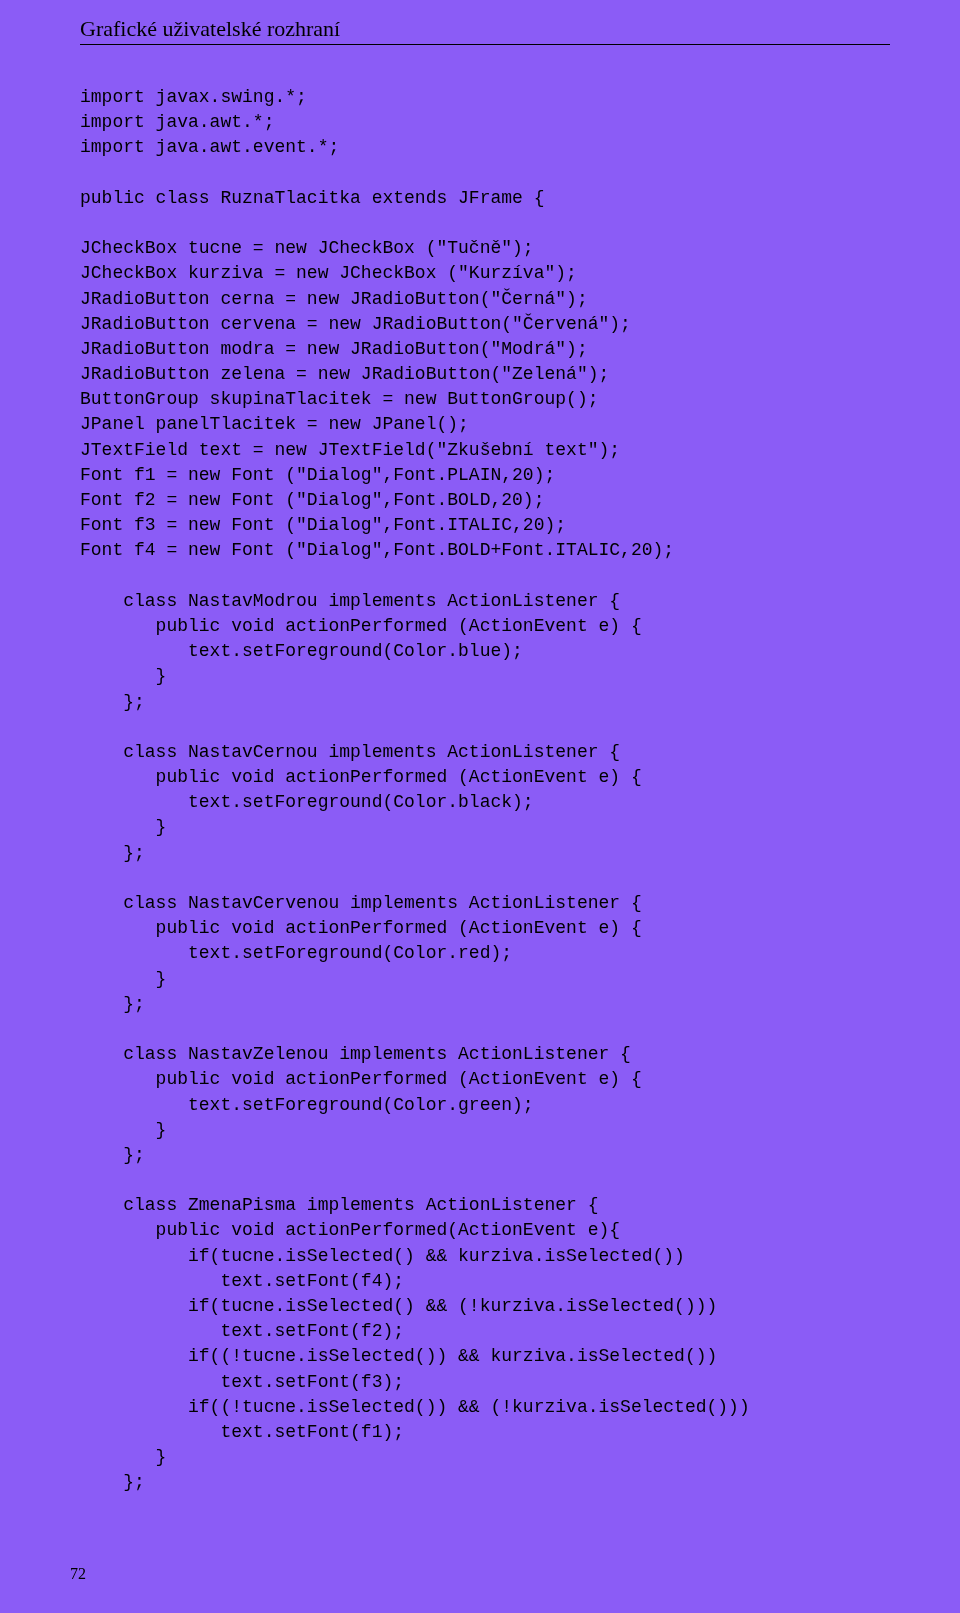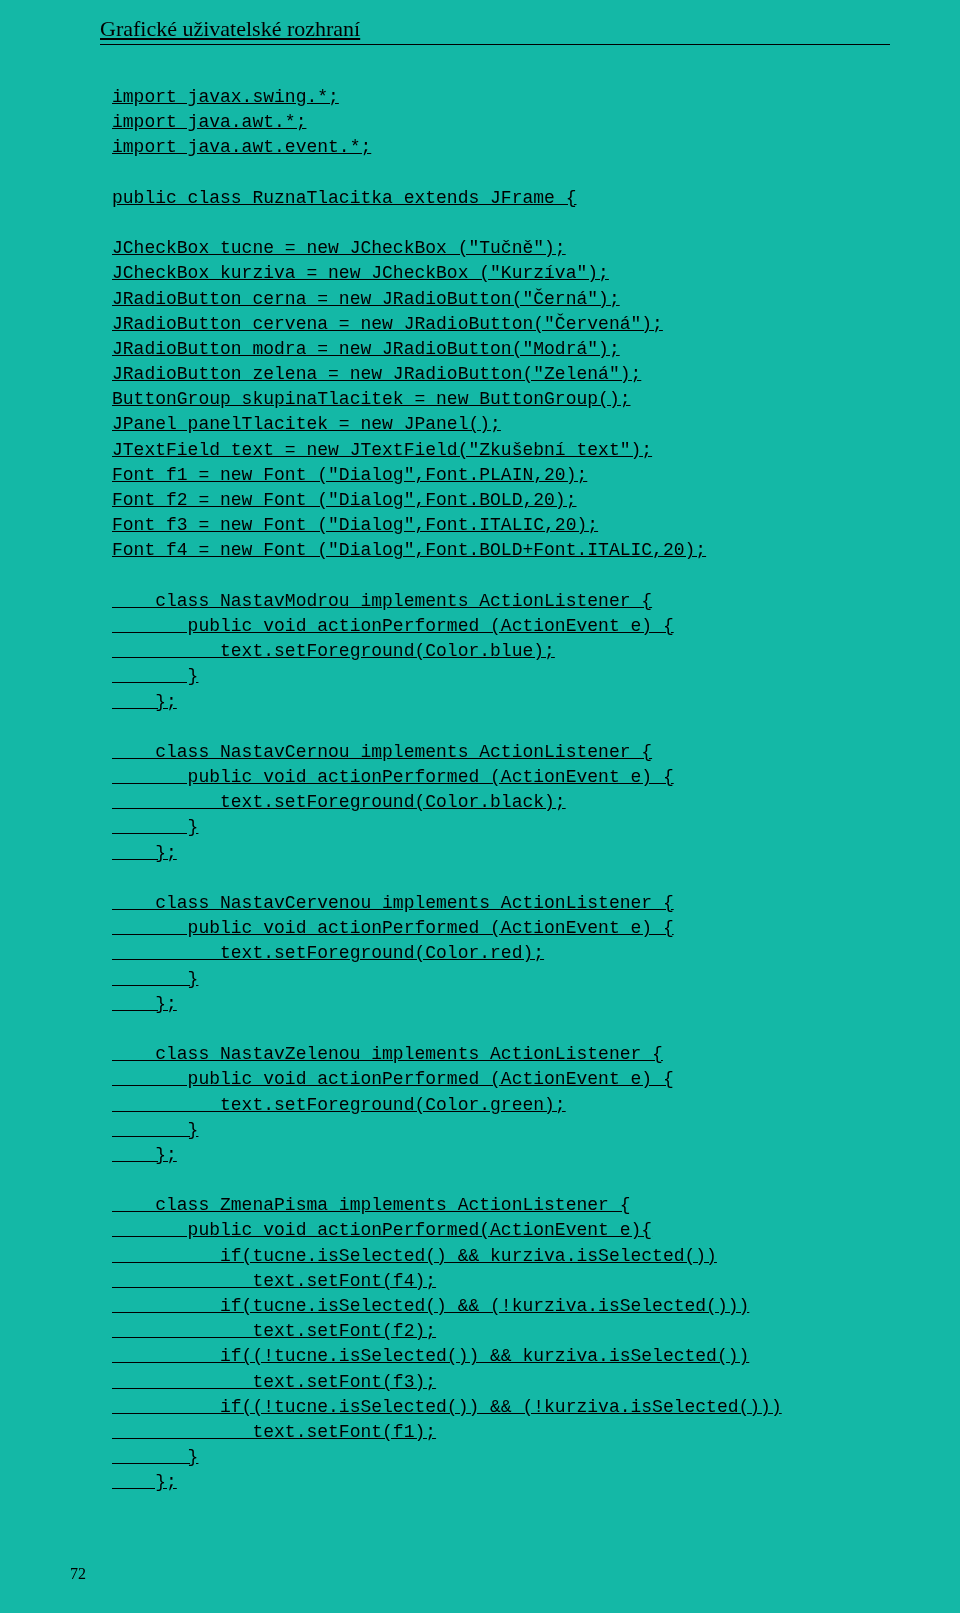--- a/index.html
+++ b/index.html
@@ -4,40 +4,38 @@
 <style>
   html, body {
     margin: 0;
     padding: 0;
     background: #fff;
     width: 960px;
   }
   .page {
     width: 960px;
     min-height: 1613px;
-    background: #14b8a6;
-    padding: 16px 70px 30px 100px;
+    background: #8b5cf6;
+    padding: 16px 70px 30px 80px;
     box-sizing: border-box;
     font-family: "Times New Roman", Times, serif;
     color: #000;
     position: relative;
-    text-decoration: underline;
   }
   .header {
     font-size: 22px;
     border-bottom: 1.5px solid #000;
     padding-bottom: 2px;
     margin-bottom: 40px;
   }
   .code {
     font-family: "Courier New", Courier, monospace;
     font-size: 18px;
     line-height: 1.4;
     white-space: pre;
-    margin-left: 12px;
   }
   .pagenum {
     position: absolute;
     left: 70px;
     bottom: 30px;
     font-size: 16px;
     font-family: "Times New Roman", Times, serif;
   }
 </style>
 </head>

